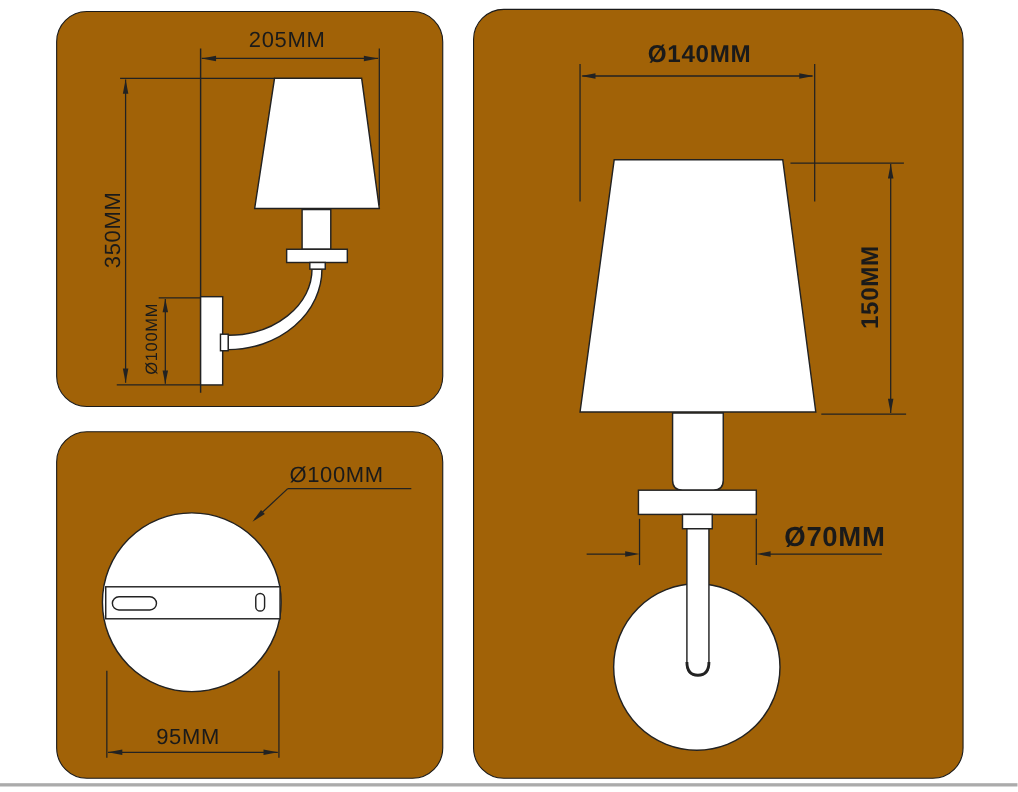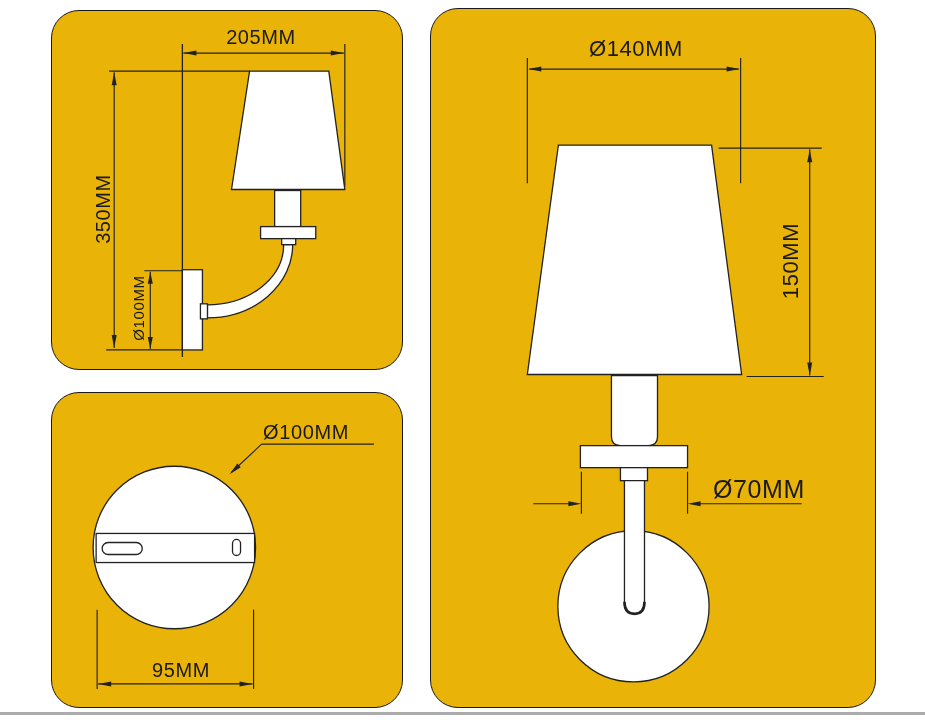--- a/index.html
+++ b/index.html
@@ -3,21 +3,21 @@
 <meta charset="utf-8">
 <style>
   html,body{margin:0;padding:0;}
   body{
     width:925px;height:720px;position:relative;overflow:hidden;
     background:#ffffff;
     font-family:"Liberation Sans","DejaVu Sans",sans-serif;
   }
   .panel{
     position:absolute;
-    background:#eab308;
+    background:#a16207;
     border:1.5px solid #1a1a1a;
     border-radius:28px;
     box-sizing:border-box;
   }
   .panel svg{position:absolute;left:0;top:0;width:100%;height:100%;}
   .lbl{
     position:absolute;
     color:#1a1a1a;
     font-size:20px;
     letter-spacing:0.6px;
@@ -103,24 +103,24 @@
         <line x1="46" y1="290" x2="200" y2="290"></line>
       </g>
     </g>
     <g fill="#222222" stroke="none">
       <polygon points="177,81 184.8,70.3 188.2,73.9"></polygon>
       <polygon points="46,290 59,287.5 59,292.5"></polygon>
       <polygon points="200,290 187,287.5 187,292.5"></polygon>
     </g>
   </svg>
   <div class="lbl" style="left:254px;top:39px;">Ø100MM</div>
-  <div class="lbl" style="left:129px;top:277px;">95MM</div>
+  <div class="lbl" style="left:119px;top:277px;">95MM</div>
 </div>
 
-<div class="panel" style="left:430px;top:8px;width:446px;height:700px;">
+<div class="panel" style="left:430px;top:8px;width:446px;height:700px;font-weight:bold;">
   <svg viewBox="0 0 443 697">
     <g stroke="#222222" stroke-width="1.3" fill="none">
 
       <g>
         <path d="M127,136 L280,136 L310,365 L96,365 Z" fill="#ffffff"></path>
         <path d="M180,366 L226,366 L226,427 Q226,436 217,436 L189,436 Q180,436 180,427 Z" fill="#ffffff"></path>
         <rect x="149" y="436" width="107" height="22" fill="#ffffff"></rect>
         <rect x="189" y="458" width="27" height="13" fill="#ffffff"></rect>
         <circle cx="202" cy="596.5" r="75.5" fill="#ffffff"></circle>
         <path d="M193,471 L213,471 L213,594 Q213,604 203,604 Q193,604 193,594 Z" fill="#ffffff"></path>

